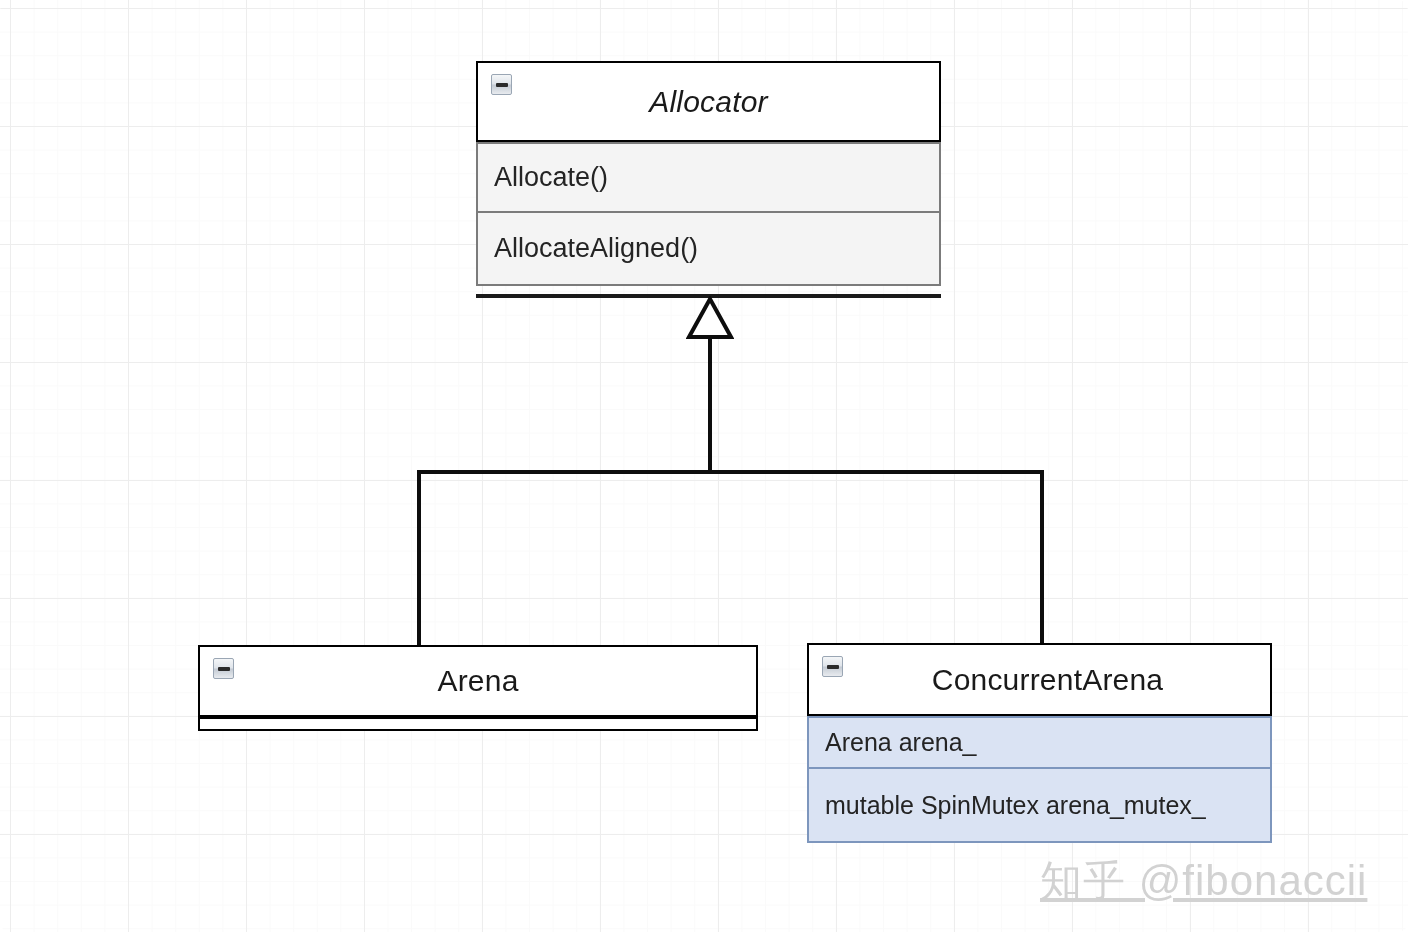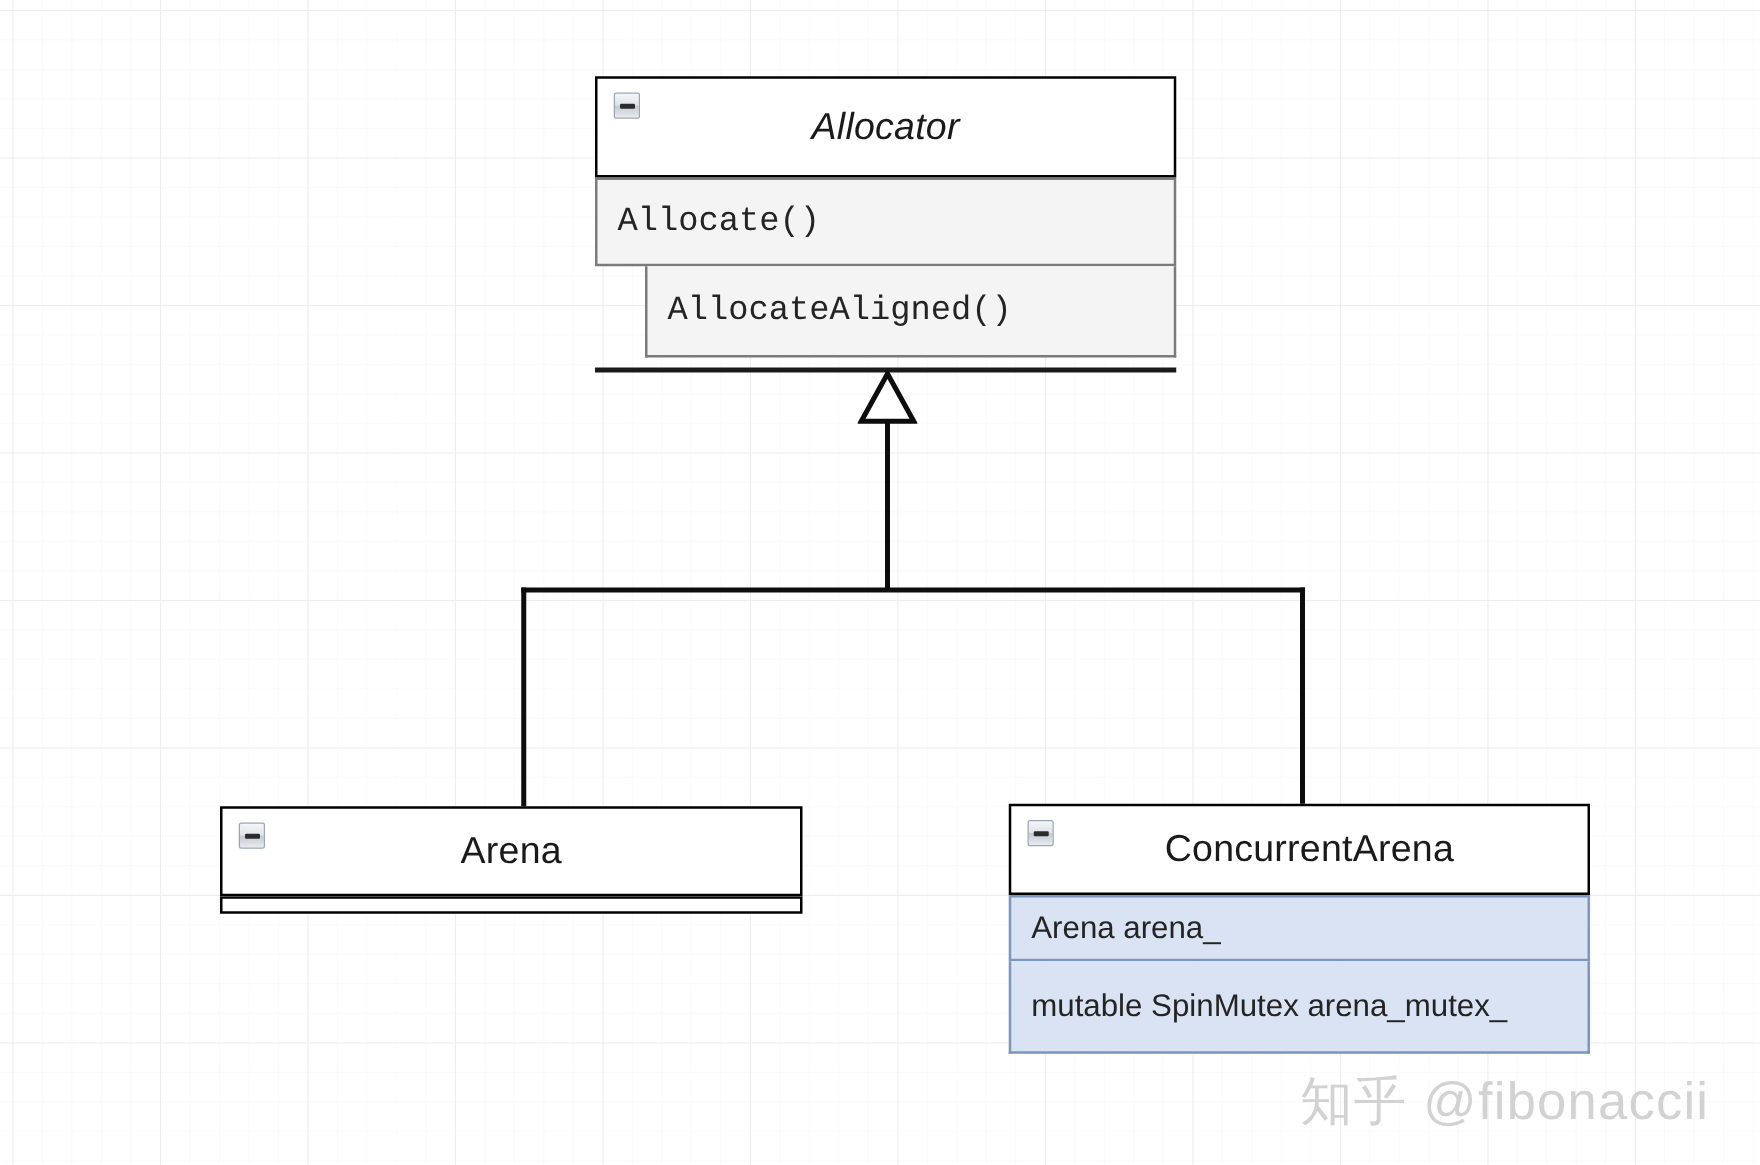--- a/index.html
+++ b/index.html
@@ -89,21 +89,20 @@
     padding-left: 16px;
     font-size: 27px;
     color: #242424;
     white-space: nowrap;
   }
 
   .uml-row.gray {
     background: #f4f4f4;
     border: 2px solid #7b7b7b;
     border-top-width: 2px;
-    font-family: Liberation Mono, monospace;
   }
 
   .uml-row.gray + .uml-row.gray {
     border-top-width: 0px;
     margin-top: 0px;
   }
 
   .uml-row.blue {
     background: #dae3f3;
     border: 2px solid #7d96bd;
@@ -154,56 +153,56 @@
 <div id="canvas">
 
   <div class="uml-class" style="left:476px; top:61px; width:465px;">
     <div class="uml-header" style="height:81px;">
       <span class="collapse-icon"></span>
       <span class="uml-title abstract">Allocator</span>
     </div>
     <div class="uml-row gray" style="height:71px;">
       <span>Allocate()</span>
     </div>
-    <div class="uml-row gray" style="height:73px;margin-left:40px;">
+    <div class="uml-row gray" style="height:73px;">
       <span>AllocateAligned()</span>
     </div>
     <div class="uml-underline" style="left:0px; top:233px; width:465px; height:4px;"></div>
   </div>
 
   <div class="arrowhead" style="left:686px; top:296px; width:48px; height:44px;">
     <svg width="48" height="44" viewBox="0 0 48 44">
       <polygon points="24,3 45,41 3,41" fill="#ffffff" stroke="#0d0d0d" stroke-width="4" stroke-linejoin="miter"></polygon>
     </svg>
   </div>
 
   <div class="conn conn-v" style="left:708px; top:336px; width:4px; height:137px;"></div>
 
   <div class="conn conn-h" style="left:417px; top:470px; width:627px; height:4px;"></div>
 
   <div class="conn conn-v" style="left:417px; top:470px; width:4px; height:178px;"></div>
 
   <div class="conn conn-v" style="left:1040px; top:470px; width:4px; height:178px;"></div>
 
-  <div class="uml-class" style="left:176px; top:645px; width:466px;">
+  <div class="uml-class" style="left:198px; top:645px; width:560px;">
     <div class="uml-header" style="height:72px;">
       <span class="collapse-icon"></span>
       <span class="uml-title">Arena</span>
     </div>
     <div class="uml-row empty" style="height:14px;"></div>
   </div>
 
   <div class="uml-class" style="left:807px; top:643px; width:465px;">
     <div class="uml-header" style="height:73px;padding-left:16px;">
       <span class="collapse-icon"></span>
       <span class="uml-title">ConcurrentArena</span>
     </div>
     <div class="uml-row blue" style="height:53px; font-size:25px;">
       <span>Arena arena_</span>
     </div>
     <div class="uml-row blue" style="height:74px; font-size:25px;">
       <span>mutable SpinMutex arena_mutex_</span>
     </div>
   </div>
 
-  <div class="watermark" style="left:1040px; top:853px;">知乎 @fibonaccii</div>
+  <div class="watermark" style="left:1040px; top:853px;text-decoration:underline;">知乎 @fibonaccii</div>
 
 </div>
 
 </body></html>

